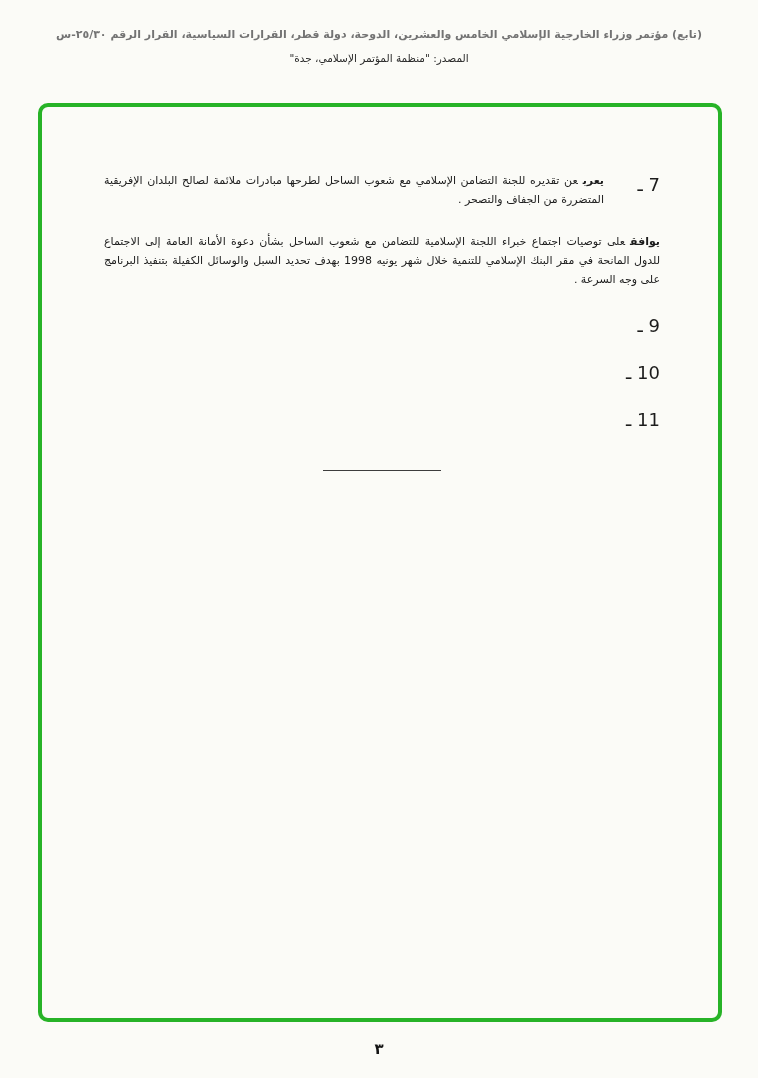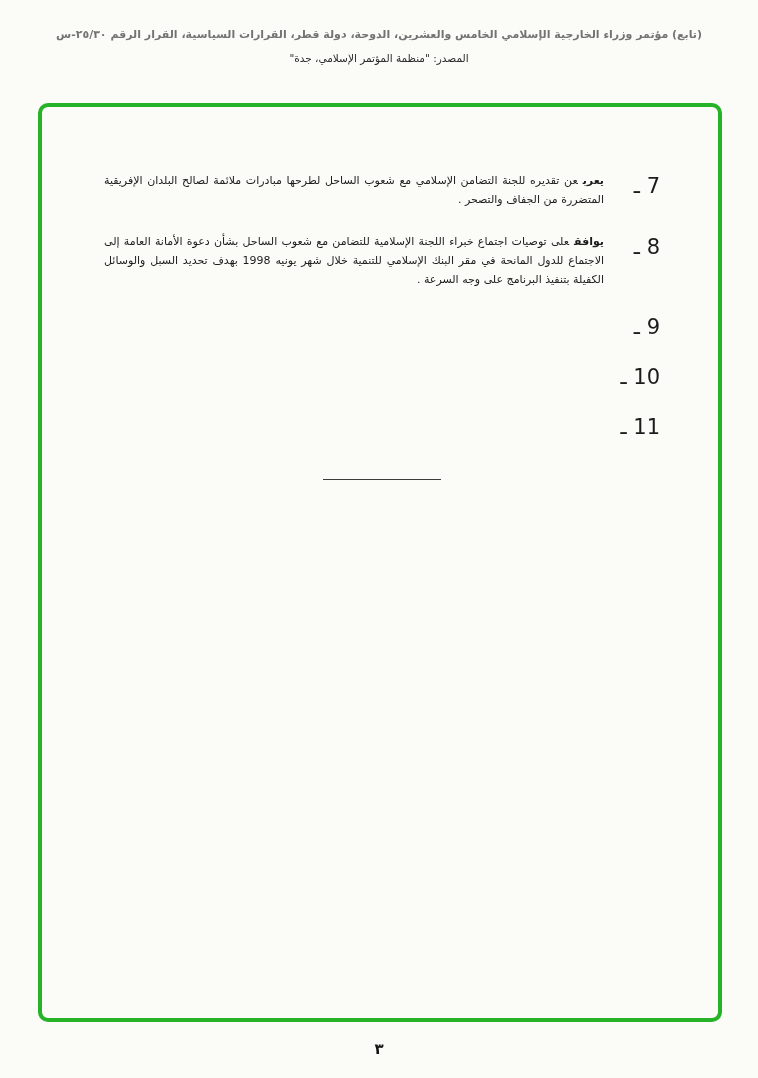--- a/index.html
+++ b/index.html
@@ -54,21 +54,21 @@
   .items {
     direction: rtl;
   }
   .item {
     display: flex;
     gap: 10px;
     margin-bottom: 23px;
   }
   .marker {
     flex: 0 0 46px;
-    font-size: 21px;
+    font-size: 18px;
     padding-top: 3px;
     white-space: nowrap;
     color: #1c1c1c;
   }
   .item-text {
     flex: 1;
     font-size: 11px;
     line-height: 1.73;
     text-align: justify;
     color: #1c1c1c;
@@ -109,21 +109,20 @@
 
   <div class="green-box">
     <div class="items">
 
       <div class="item">
         <span class="marker">7 ـ</span>
         <p class="item-text"><b class="lead">يعرب</b><span>عن تقديره للجنة التضامن الإسلامي مع شعوب الساحل لطرحها مبادرات ملائمة لصالح البلدان الإفريقية المتضررة من الجفاف والتصحر .</span></p>
       </div>
 
       <div class="item">
-        <span class="marker">8 ـ</span>
         <p class="item-text"><b class="lead">يوافق</b><span>على توصيات اجتماع خبراء اللجنة الإسلامية للتضامن مع شعوب الساحل بشأن دعوة الأمانة العامة إلى الاجتماع للدول المانحة في مقر البنك الإسلامي للتنمية خلال شهر يونيه 1998 بهدف تحديد السبل والوسائل الكفيلة بتنفيذ البرنامج على وجه السرعة .</span></p>
       </div>
 
       <div class="item">
         <span class="marker">9 ـ</span>
       </div>
 
       <div class="item">
         <span class="marker">10 ـ</span>
       </div>

